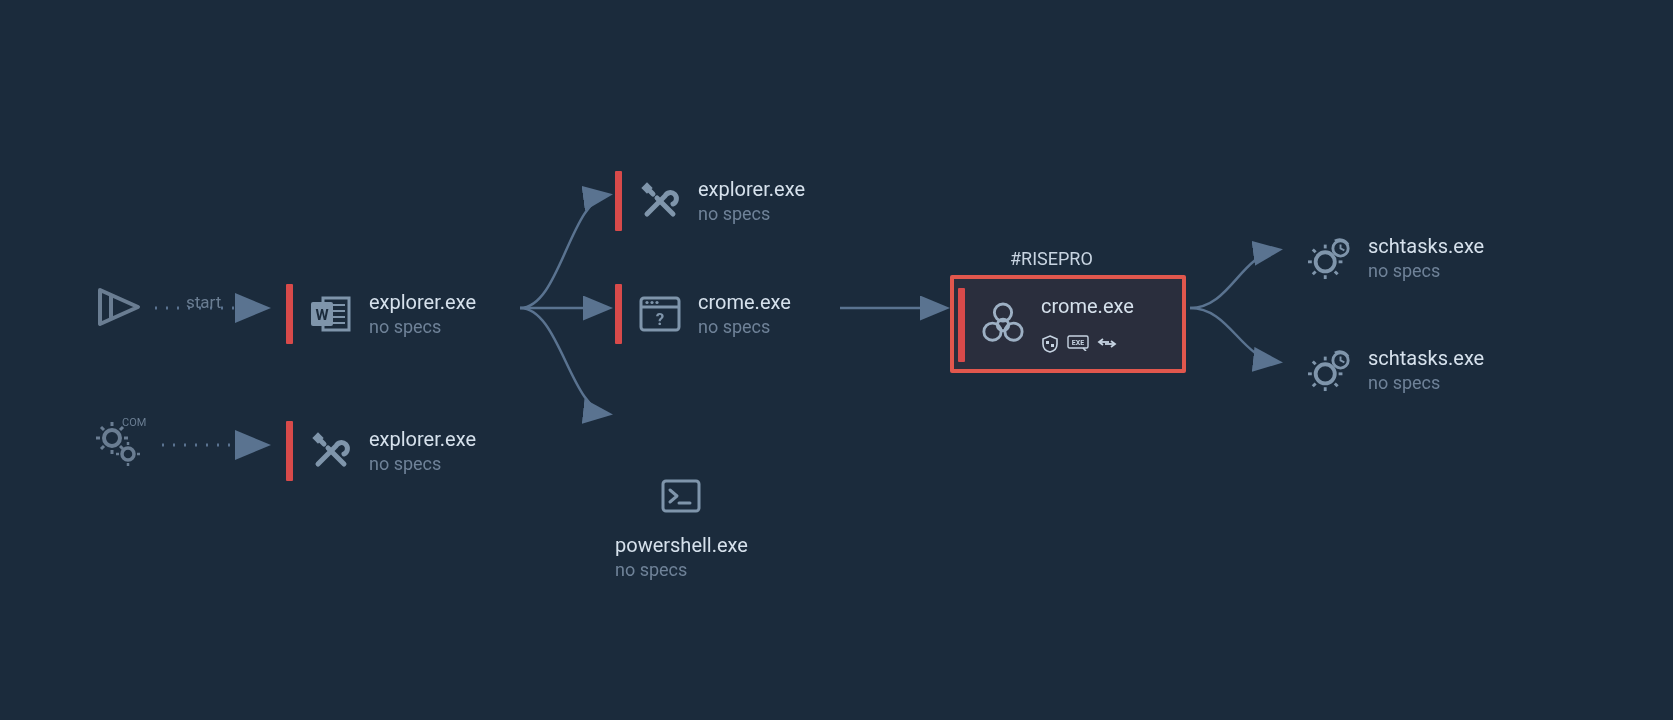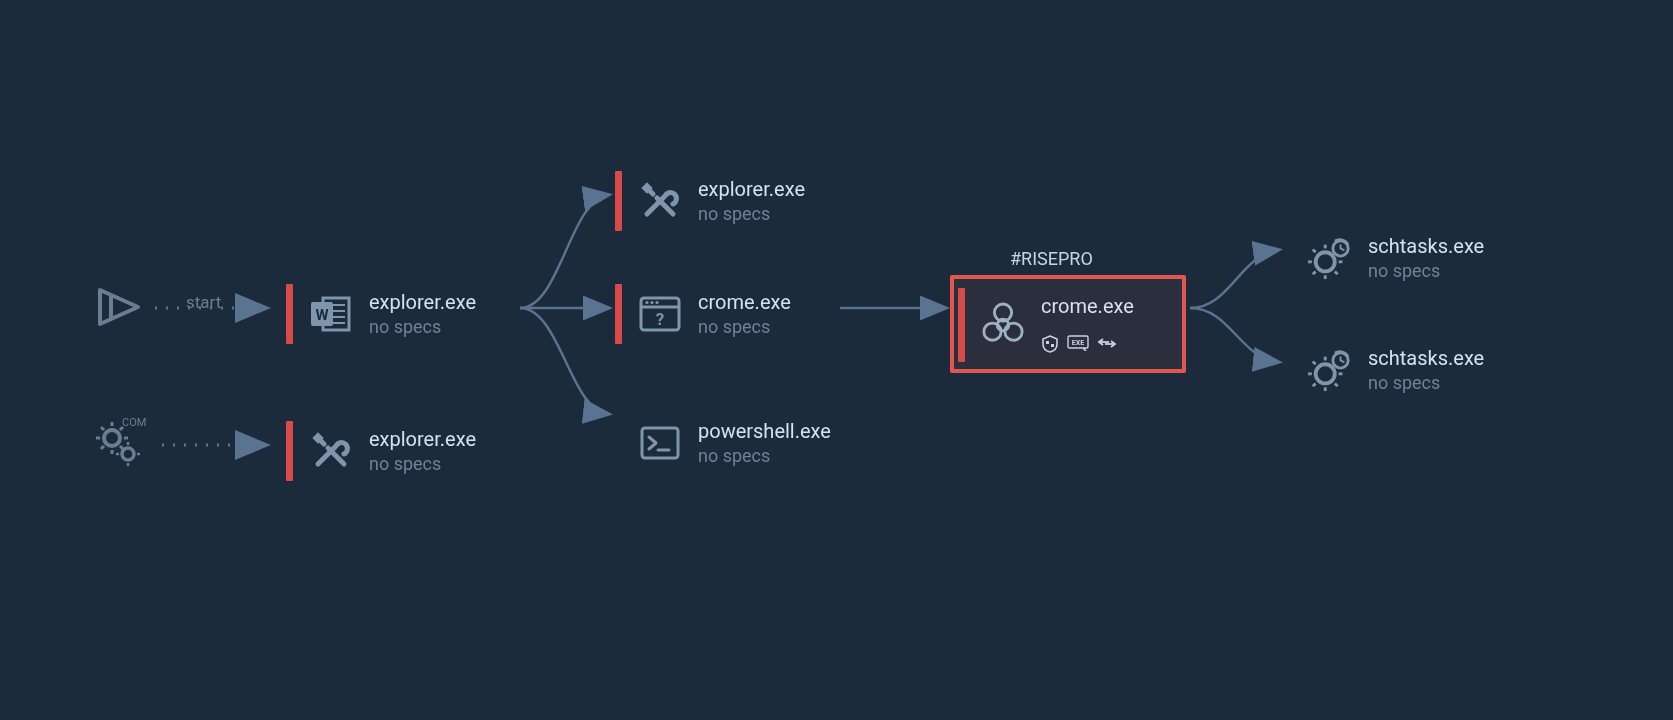--- a/index.html
+++ b/index.html
@@ -221,21 +221,21 @@
           <circle cx="19" cy="8.5" r="1.6" fill="#7f95ab"></circle>
         <text x="22" y="31" text-anchor="middle" font-size="17" font-weight="700" fill="#7f95ab">?</text>
       </svg>
     </div>
     <div class="textcol">
       <div class="procname">crome.exe</div>
       <div class="subtext">no specs</div>
     </div>
   </div>
 
-  <div class="node" style="left:615px; top:407px;">
+  <div class="node" style="left:615px; top:392px;flex-direction:column;">
     <div style="width:7px;height:60px;"></div>
     <div class="iconbox">
       <svg width="42" height="38" viewBox="0 0 42 38">
         <rect x="3" y="4" width="36" height="30" rx="3" fill="none" stroke="#7f95ab" stroke-width="3"></rect>
         <path d="M10 13 L17 19 L10 25" stroke="#7f95ab" stroke-width="3" fill="none" stroke-linecap="round" stroke-linejoin="round"></path>
         <line x1="19" y1="26" x2="30" y2="26" stroke="#7f95ab" stroke-width="3" stroke-linecap="round"></line>
       </svg>
     </div>
     <div class="textcol">
       <div class="procname">powershell.exe</div>

